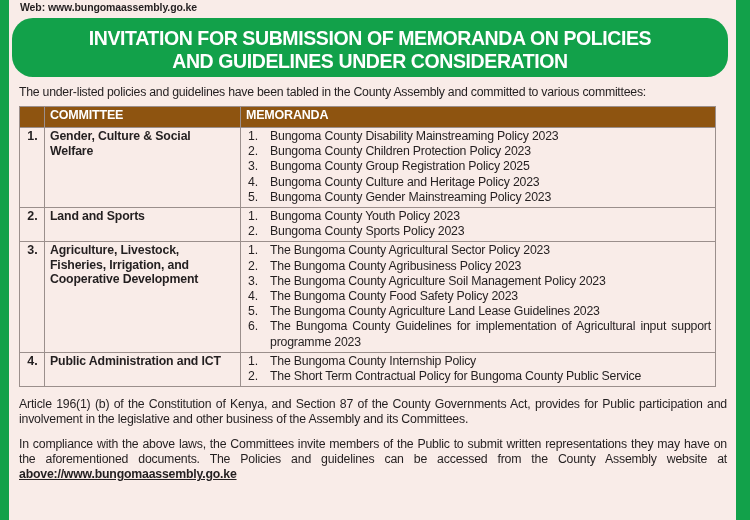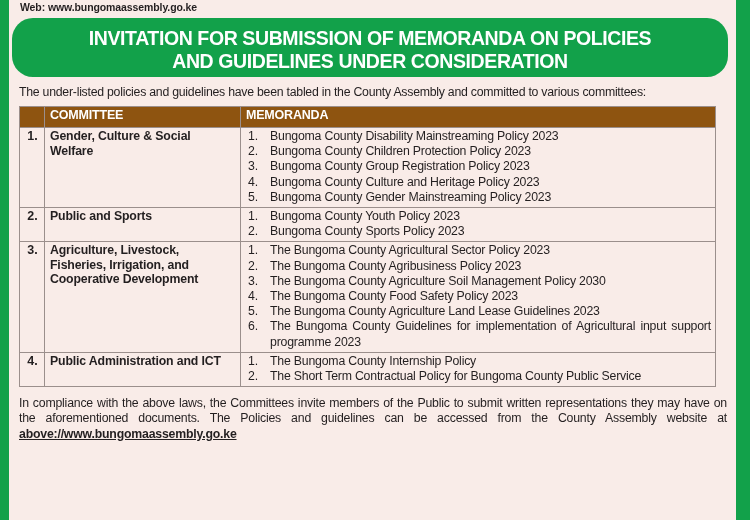--- a/index.html
+++ b/index.html
@@ -179,46 +179,46 @@
       </thead>
       <tbody>
 
         <tr>
           <td class="cell-num">1.</td>
           <td class="cell-comm">Gender, Culture &amp; Social Welfare</td>
           <td class="cell-pol">
             <ol class="pol-list">
               <li><span class="idx">1.</span><span class="txt">Bungoma County Disability Mainstreaming Policy 2023</span></li>
               <li><span class="idx">2.</span><span class="txt">Bungoma County Children Protection Policy 2023</span></li>
-              <li><span class="idx">3.</span><span class="txt">Bungoma County Group Registration Policy 2023</span></li>
+              <li><span class="idx">3.</span><span class="txt">Bungoma County Group Registration Policy 2025</span></li>
               <li><span class="idx">4.</span><span class="txt">Bungoma County Culture and Heritage Policy 2023</span></li>
               <li><span class="idx">5.</span><span class="txt">Bungoma County Gender Mainstreaming Policy 2023</span></li>
             </ol>
           </td>
         </tr>
 
         <tr>
           <td class="cell-num">2.</td>
-          <td class="cell-comm">Public and Sports</td>
+          <td class="cell-comm">Land and Sports</td>
           <td class="cell-pol">
             <ol class="pol-list">
               <li><span class="idx">1.</span><span class="txt">Bungoma County Youth Policy 2023</span></li>
               <li><span class="idx">2.</span><span class="txt">Bungoma County Sports Policy 2023</span></li>
             </ol>
           </td>
         </tr>
 
         <tr>
           <td class="cell-num">3.</td>
           <td class="cell-comm">Agriculture, Livestock, Fisheries, Irrigation, and Cooperative Development</td>
           <td class="cell-pol">
             <ol class="pol-list">
               <li><span class="idx">1.</span><span class="txt">The Bungoma County Agricultural Sector Policy 2023</span></li>
               <li><span class="idx">2.</span><span class="txt">The Bungoma County Agribusiness Policy 2023</span></li>
-              <li><span class="idx">3.</span><span class="txt">The Bungoma County Agriculture Soil Management Policy 2030</span></li>
+              <li><span class="idx">3.</span><span class="txt">The Bungoma County Agriculture Soil Management Policy 2023</span></li>
               <li><span class="idx">4.</span><span class="txt">The Bungoma County Food Safety Policy 2023</span></li>
               <li><span class="idx">5.</span><span class="txt">The Bungoma County Agriculture Land Lease Guidelines 2023</span></li>
               <li class="justify-li">
                   <span class="idx">6.</span>
                   <span class="txt">The Bungoma County Guidelines for implementation of Agricultural input support programme 2023</span>
                 </li>
             </ol>
           </td>
         </tr>
 
@@ -229,18 +229,19 @@
             <ol class="pol-list">
               <li><span class="idx">1.</span><span class="txt">The Bungoma County Internship Policy</span></li>
               <li><span class="idx">2.</span><span class="txt">The Short Term Contractual Policy for Bungoma County Public Service</span></li>
             </ol>
           </td>
         </tr>
 
       </tbody>
     </table>
 
+    <div class="para first">Article 196(1) (b) of the Constitution of Kenya, and Section 87 of the County Governments Act, provides for Public participation and involvement in the legislative and other business of the Assembly and its Committees.</div>
 
     <div class="para"><span>In compliance with the above laws, the Committees invite members of the Public to submit written representations they may have on the aforementioned documents. The Policies and guidelines can be accessed from the County Assembly website at </span><a class="link">above://www.bungomaassembly.go.ke</a></div>
 
 
   </div>
 </div>
 
 </body></html>

